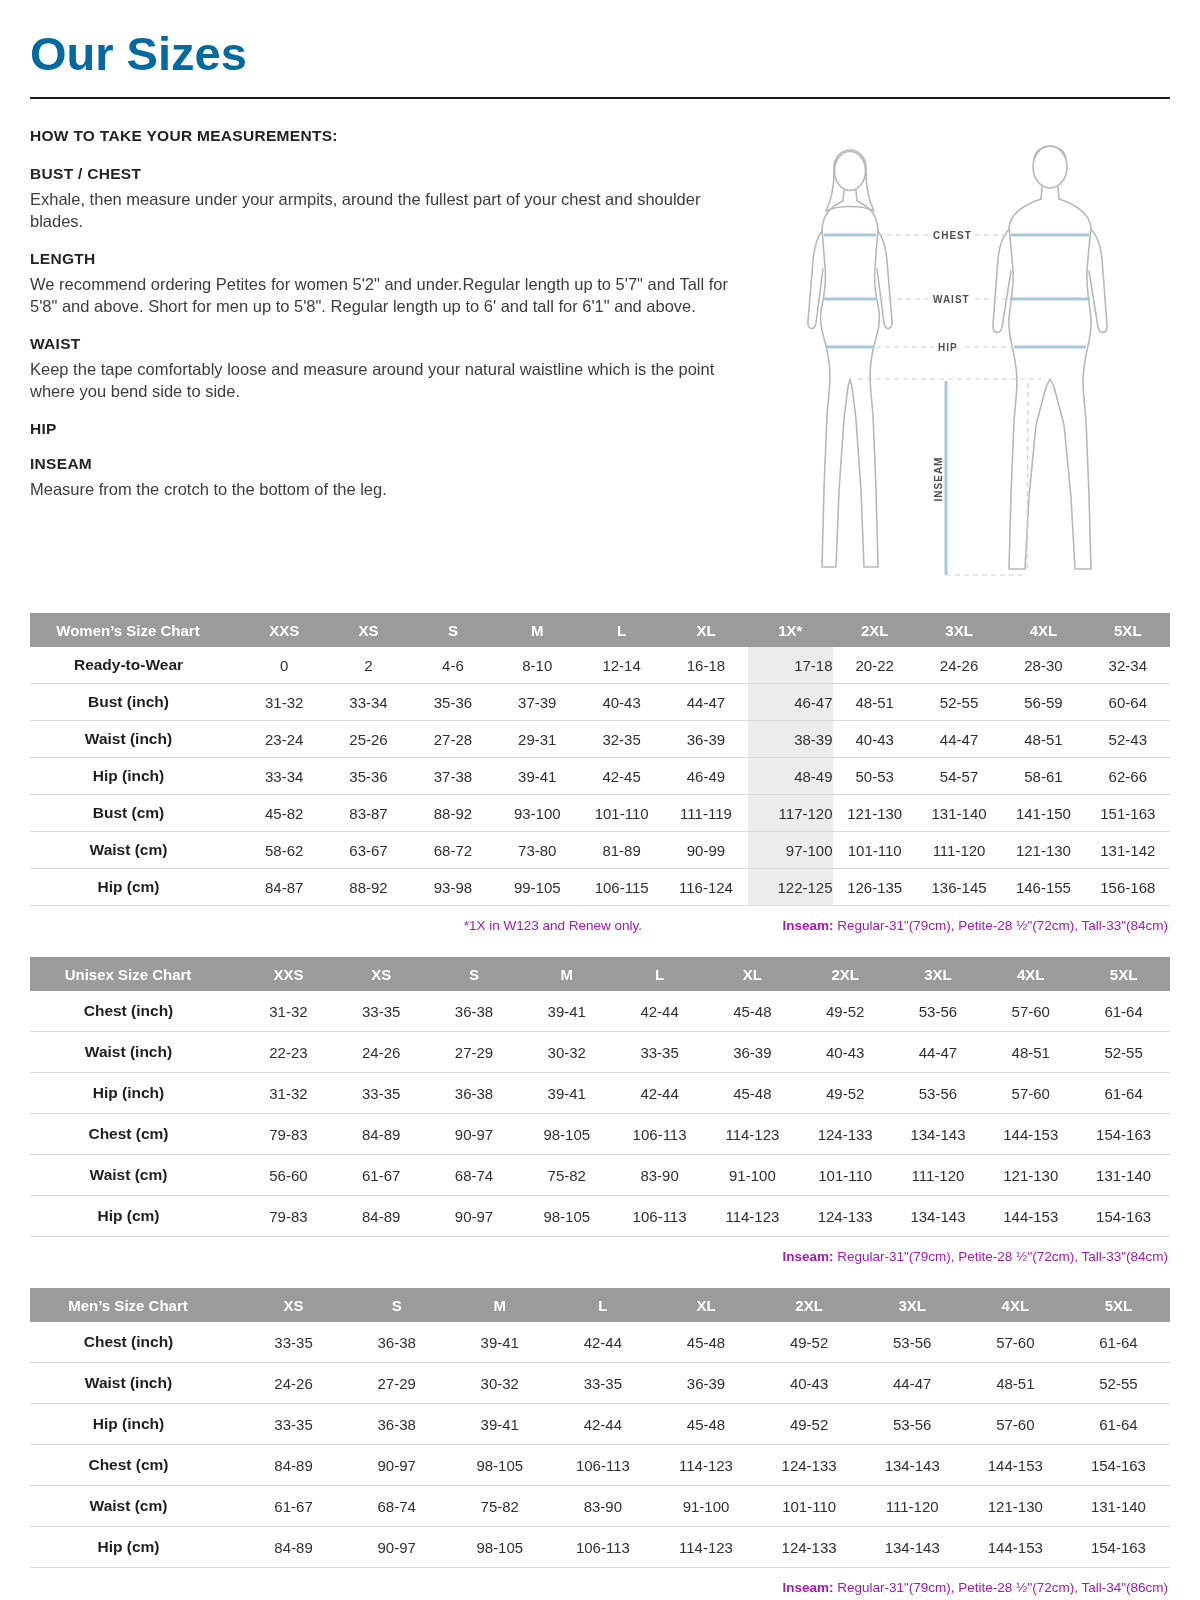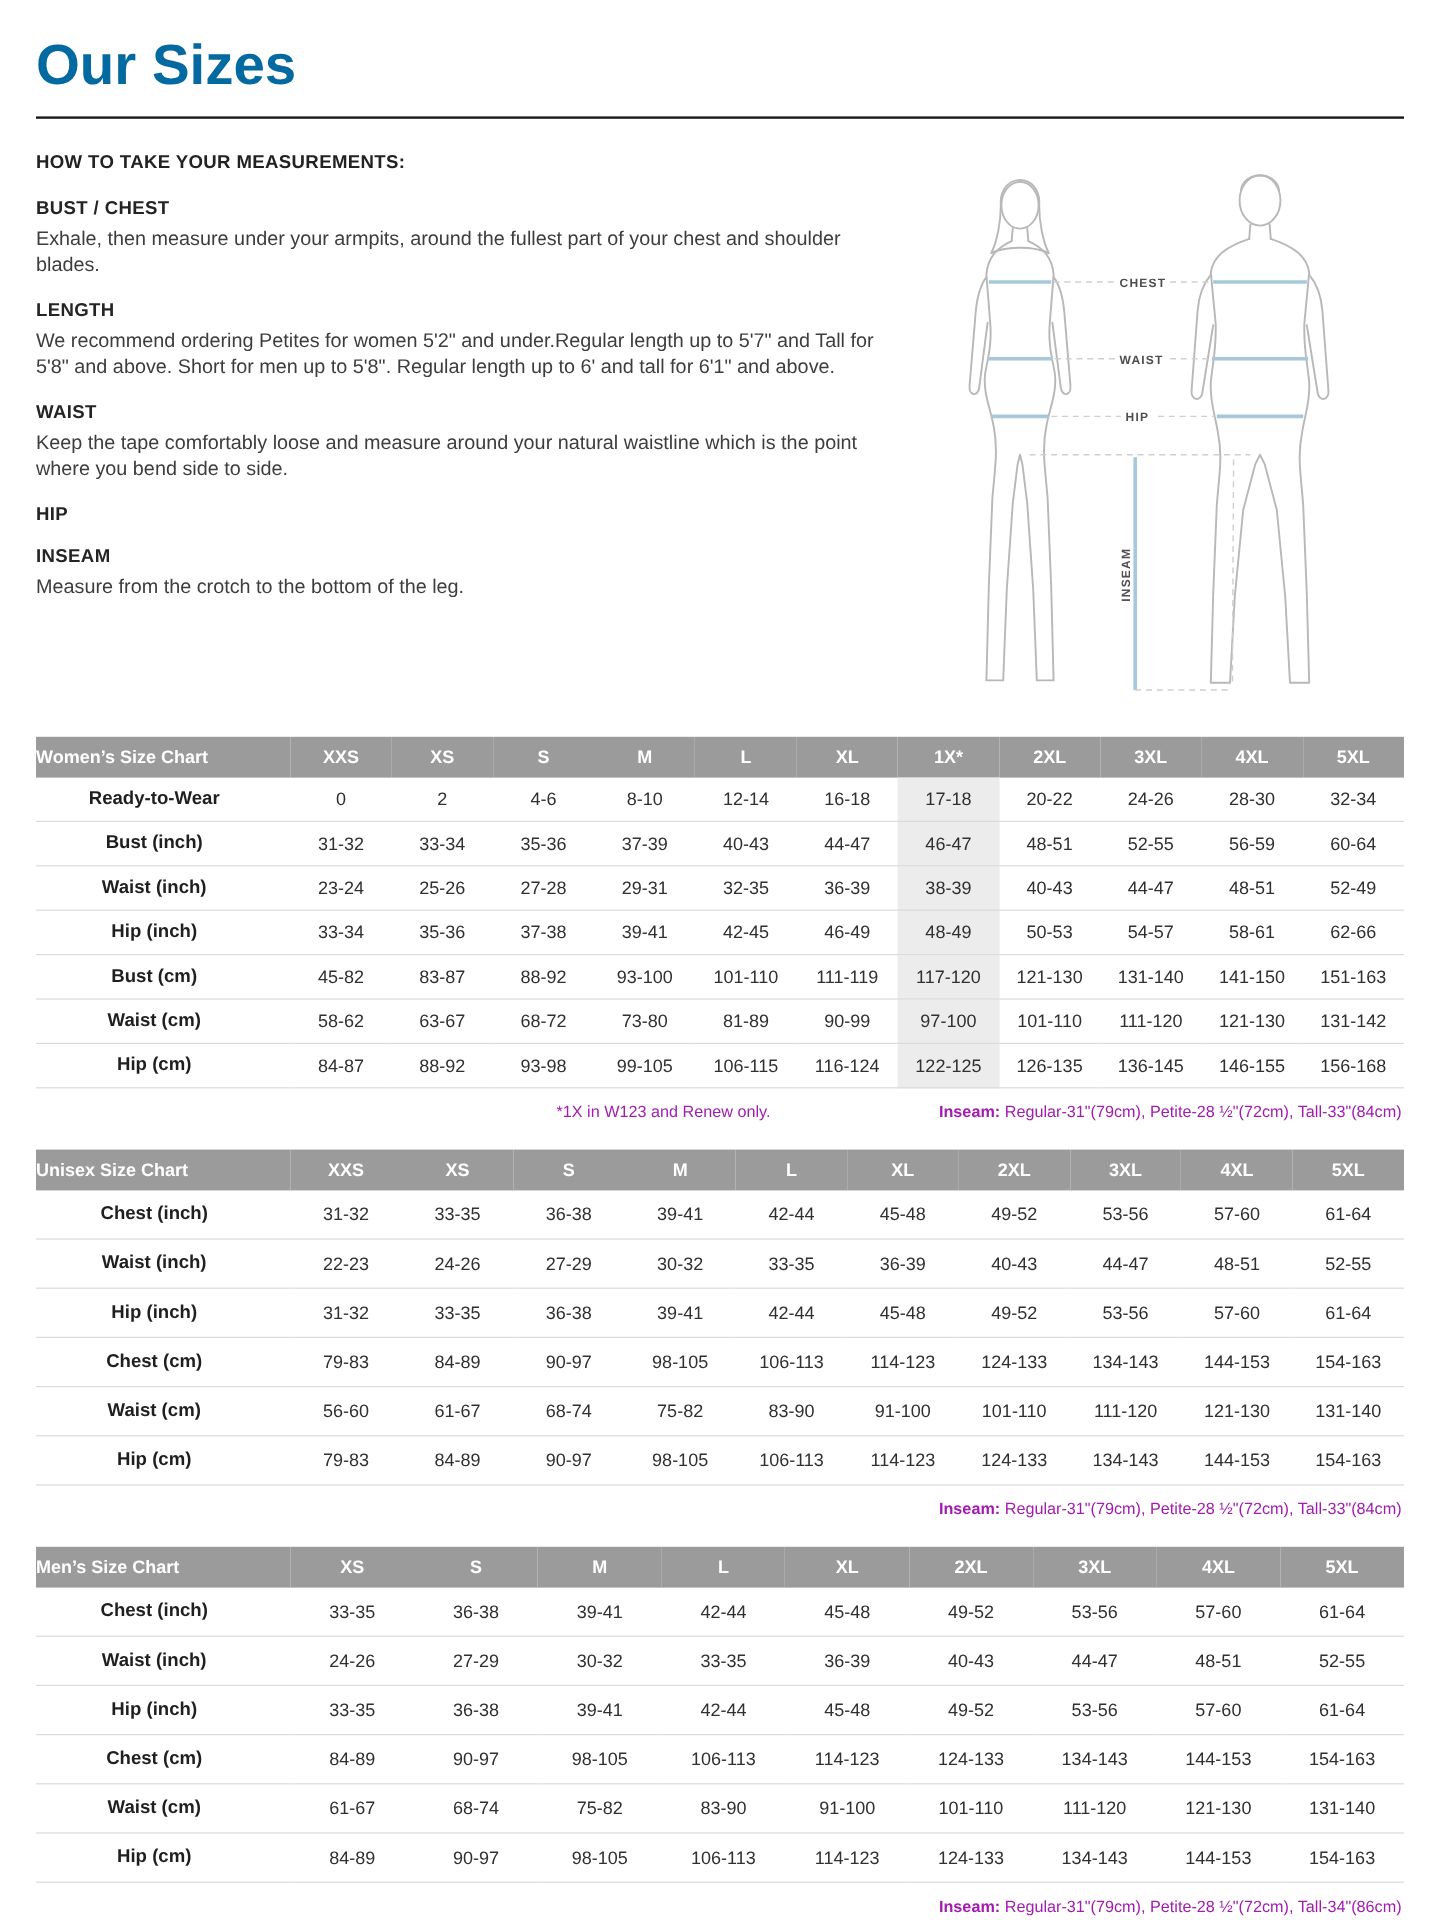--- a/index.html
+++ b/index.html
@@ -30,31 +30,31 @@
   .diagram-col { width:392px; flex:none; padding-top:4px; }
 
   .tables { margin-top:28px; }
   .size-table {
     width:100%; border-collapse:collapse; table-layout:fixed;
   }
   .size-table thead th {
     background:#9b9b9b; color:#ffffff; font-size:15px; font-weight:bold;
     height:34px; padding:0;
   }
-  .size-table thead th:first-child { width:196px; text-align:left; padding-right:16px; }
+  .size-table thead th:first-child { width:196px; text-align:center; padding-right:16px; }
   .size-table tbody th {
     text-align:center; padding-right:16px; font-size:15.5px; font-weight:bold;
     color:#1f1f1f; border-bottom:1px solid #dadada; height:34px;
   }
   .size-table tbody td {
     text-align:center; font-size:15px; color:#303030;
     border-bottom:1px solid #dadada; height:34px; padding:0;
   }
   .size-table.roomy tbody th, .size-table.roomy tbody td { height:38px; }
-  .size-table td.hl { background:#ececec; }
+  .size-table td.hl { background:#ececec;text-align:right; }
 
   .footnote-row {
     display:flex; align-items:baseline;
     font-size:13.5px; color:#a21caf;
     margin:12px 2px 22px 2px; min-height:17px;
   }
   .fn-left { margin-left:38%; }
   .fn-right { margin-left:auto; }
   .fn-bold { font-weight:bold; }
 </style>
@@ -200,21 +200,21 @@
             <td>23-24</td>
             <td>25-26</td>
             <td>27-28</td>
             <td>29-31</td>
             <td>32-35</td>
             <td>36-39</td>
             <td class="hl">38-39</td>
             <td>40-43</td>
             <td>44-47</td>
             <td>48-51</td>
-            <td>52-49</td>
+            <td>52-43</td>
           </tr>
           <tr>
             <th>Hip (inch)</th>
             <td>33-34</td>
             <td>35-36</td>
             <td>37-38</td>
             <td>39-41</td>
             <td>42-45</td>
             <td>46-49</td>
             <td class="hl">48-49</td>

